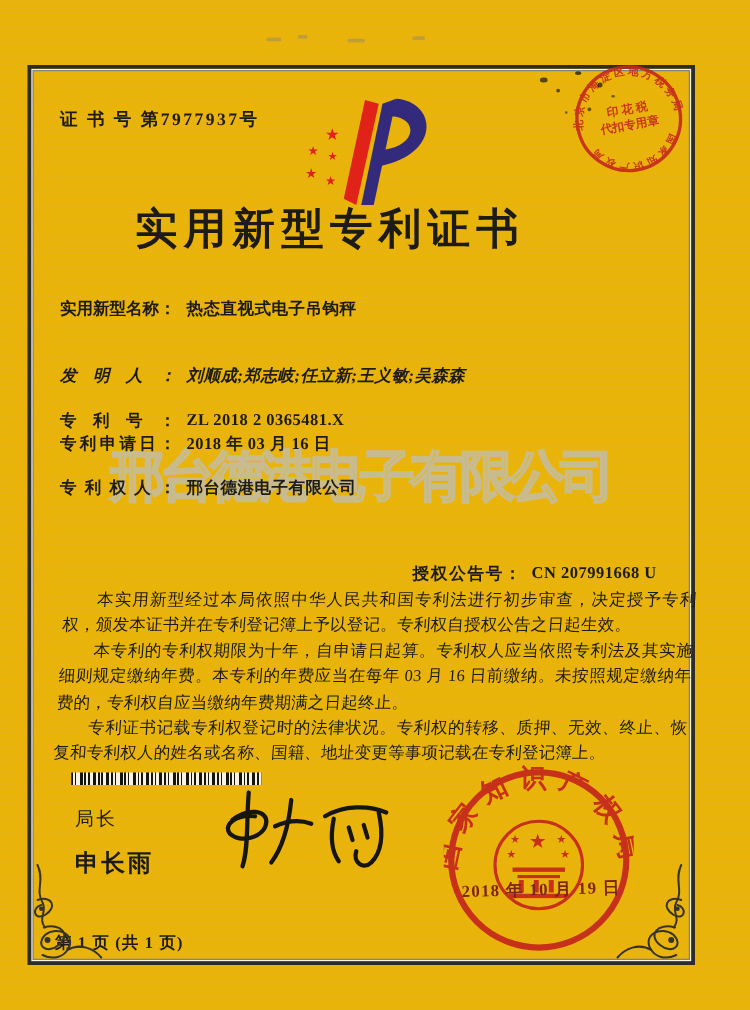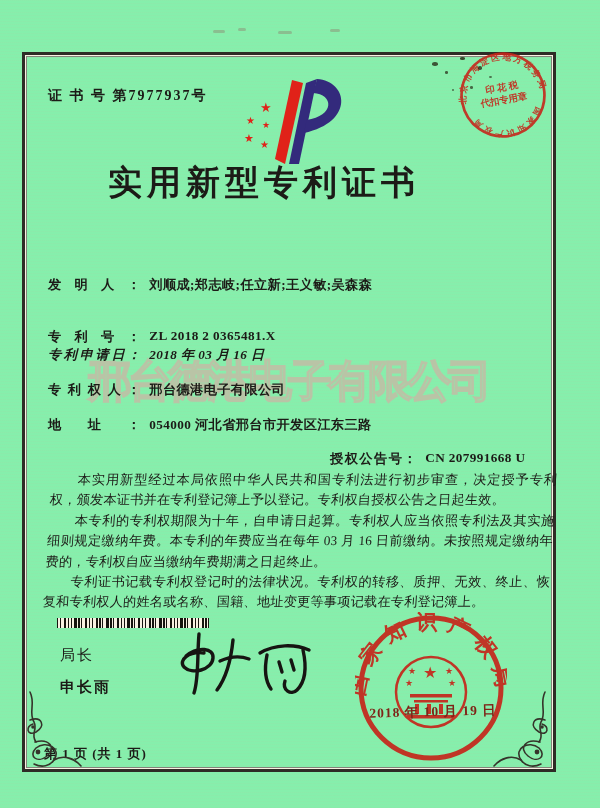--- a/index.html
+++ b/index.html
@@ -1,18 +1,18 @@
 <!DOCTYPE html>
 <html><head>
 <meta charset="utf-8">
 <style>
   html,body{margin:0;padding:0;background:#e9e4d2;}
   #page{
     position:relative;width:600px;height:808px;overflow:hidden;
-    background:#86efac;
+    background:#eab308;
     font-family:"Liberation Serif","DejaVu Serif",serif;
     color:#1c1b17;
   }
   #page::before{
     content:"";position:absolute;inset:0;pointer-events:none;
     background:repeating-linear-gradient(0deg,rgba(196,186,150,.07) 0 1px,transparent 1px 3px);
   }
   .abs{position:absolute;}
   
   .frame{
@@ -40,21 +40,21 @@
     left:88px;top:352px;z-index:1;white-space:nowrap;
     font-size:44px;font-weight:700;letter-spacing:-4px;
     color:transparent;-webkit-text-stroke:1.4px #c3bda6;
     opacity:.85;
   }
   .barcode{
     left:57px;top:618px;width:152px;height:10px;z-index:3;
     background:repeating-linear-gradient(90deg,#16150f 0 1.5px,#f7f2e2 1.5px 3px,#16150f 3px 4px,#f7f2e2 4px 6.8px,#16150f 6.8px 9.2px,#f7f2e2 9.2px 10.6px);
   }
   .sig-title{left:60px;top:646px;font-size:15px;font-weight:400;letter-spacing:2px;z-index:3;}
-  .sig-name{left:60px;top:678px;font-size:15px;font-weight:700;letter-spacing:2px;z-index:3;}
+  .sig-name{left:60px;top:678px;font-size:19px;font-weight:700;letter-spacing:2px;z-index:3;}
   .sig-svg{left:168px;top:626px;z-index:4;}
   .office-seal{left:355px;top:612px;width:152px;height:152px;z-index:5;opacity:.93;}
   .seal-date{
     left:348px;top:703px;width:170px;text-align:center;z-index:6;
     font-size:13.5px;font-weight:700;color:#7e2417;letter-spacing:1px;transform:rotate(-1.5deg);
   }
   .tax-seal{left:458px;top:50px;width:90px;height:90px;z-index:5;opacity:.9;transform:rotate(-10deg);}
   .footer{left:0;top:745px;width:536px;text-align:left;font-size:13px;font-weight:600;letter-spacing:1px;z-index:3;margin-left:44px;}
   .ornament{z-index:4;}
   .speck{position:absolute;background:#23220f;border-radius:45%;z-index:6;}
@@ -82,39 +82,39 @@
     <text x="8" y="50" font-size="10" fill="#e02219">★</text>
     <text x="24" y="54" font-size="9" fill="#e02219">★</text>
     <text x="6" y="68" font-size="11" fill="#e02219">★</text>
     <text x="22" y="74" font-size="10" fill="#e02219">★</text>
   </svg>
 
   <div class="abs title">实用新型专利证书</div>
 
   <div class="abs watermark">邢台德港电子有限公司</div>
 
-  <div class="abs row" style="top:276px;">
+  <div class="abs row" style="top:238px;">
+    <span class="flabel">实用新型名称：</span>
+    <span class="fvalue">热态直视式电子吊钩秤</span>
+  </div>
+  <div class="abs row" style="top:292px;font-style:italic;">
     <span class="flabel">发明人：</span>
     <span class="fvalue">刘顺成;郑志岐;任立新;王义敏;吴森森</span>
   </div>
   <div class="abs row" style="top:311px;margin-top:17px;">
     <span class="flabel">专利号：</span>
     <span class="fvalue">ZL 2018 2 0365481.X</span>
   </div>
-  <div class="abs row" style="top:346px;font-style:italic;">
+  <div class="abs row" style="top:346px;">
     <span class="flabel">专利申请日：</span>
     <span class="fvalue">2018 年 03 月 16 日</span>
   </div>
   <div class="abs row" style="top:381px;">
     <span class="flabel">专利权人：</span>
     <span class="fvalue">邢台德港电子有限公司</span>
-  </div>
-  <div class="abs row" style="top:416px;">
-    <span class="flabel">地址：</span>
-    <span class="fvalue">054000 河北省邢台市开发区江东三路</span>
   </div>
   <div class="abs row2" style="top:450px;">
     <span class="flabel">授权公告号：</span>
     <span class="fvalue">CN 207991668 U</span>
   </div>
 
   <div class="abs bodytext">
     <p>本实用新型经过本局依照中华人民共和国专利法进行初步审查，决定授予专利权，颁发本证书并在专利登记簿上予以登记。专利权自授权公告之日起生效。</p>
     <p>本专利的专利权期限为十年，自申请日起算。专利权人应当依照专利法及其实施细则规定缴纳年费。本专利的年费应当在每年 03 月 16 日前缴纳。未按照规定缴纳年费的，专利权自应当缴纳年费期满之日起终止。</p>
     <p>专利证书记载专利权登记时的法律状况。专利权的转移、质押、无效、终止、恢复和专利权人的姓名或名称、国籍、地址变更等事项记载在专利登记簿上。</p>

